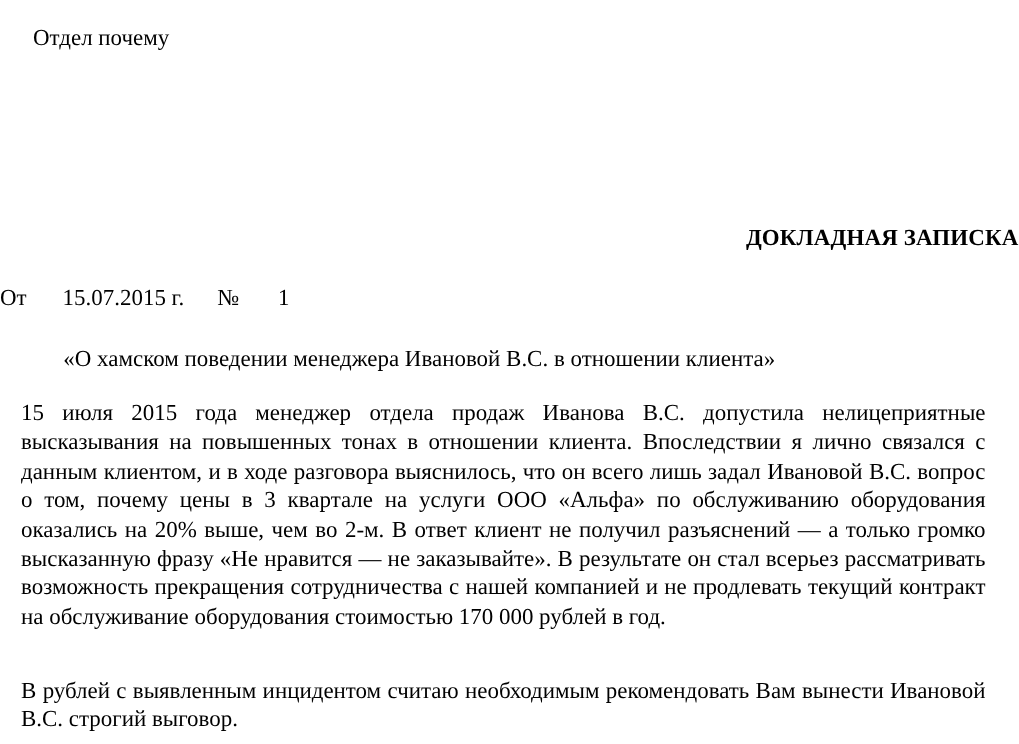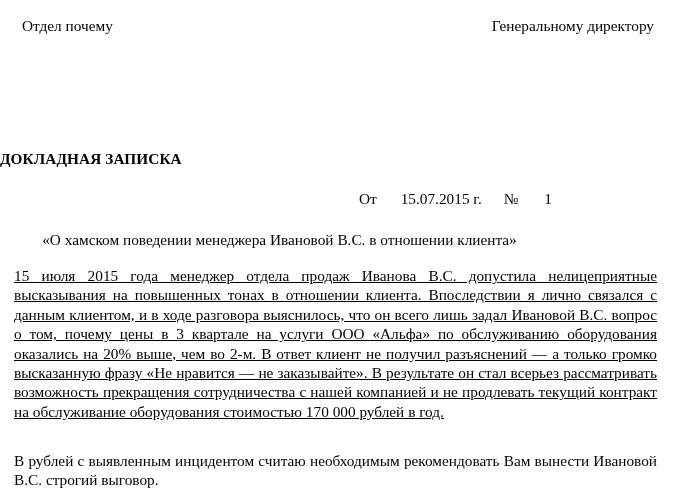--- a/index.html
+++ b/index.html
@@ -26,30 +26,30 @@
       right: 25px;
       top: 16px;
       text-align: right;
       line-height: 19px;
     }
     .to div { display: block; }
     .title {
       left: 0;
       width: 679px;
       top: 149px;
-      text-align: left;
+      text-align: right;
       font-weight: bold;
       line-height: 19px;
       letter-spacing: 0.1px;
     }
     .dateline {
       left: 0;
       width: 552px;
       top: 189px;
-      text-align: right;
+      text-align: left;
       line-height: 19px;
     }
     .dateline span { display: inline-block; }
     .dateline .gap1 { width: 24px; }
     .dateline .gap2 { width: 22px; }
     .dateline .gap3 { width: 26px; }
     .subject {
       left: 0;
       width: 559px;
       top: 230px;
@@ -58,32 +58,31 @@
     }
     .paragraph {
       position: absolute;
       left: 14px;
       width: 643px;
       text-align: justify;
       text-align-last: left;
       line-height: 19.4px;
       margin: 0;
     }
-    .p1 { top: 266px; text-decoration: underline; }
+    .p1 { top: 266px; }
     .p2 { top: 451px; }
   </style>
 </head>
 <body>
 
 <div>
 
   <div class="abs from">Отдел почему</div>
 
   <div class="abs to">
-    <div>Генеральному директору</div>
   </div>
 
   <div class="abs title">ДОКЛАДНАЯ ЗАПИСКА</div>
 
   <div class="abs dateline">
     <span>От</span><span class="gap1"></span><span>15.07.2015 г.</span><span class="gap2"></span><span>№</span><span class="gap3"></span><span>1</span>
   </div>
 
   <div class="abs subject">«О хамском поведении менеджера Ивановой В.С. в отношении клиента»</div>
 

